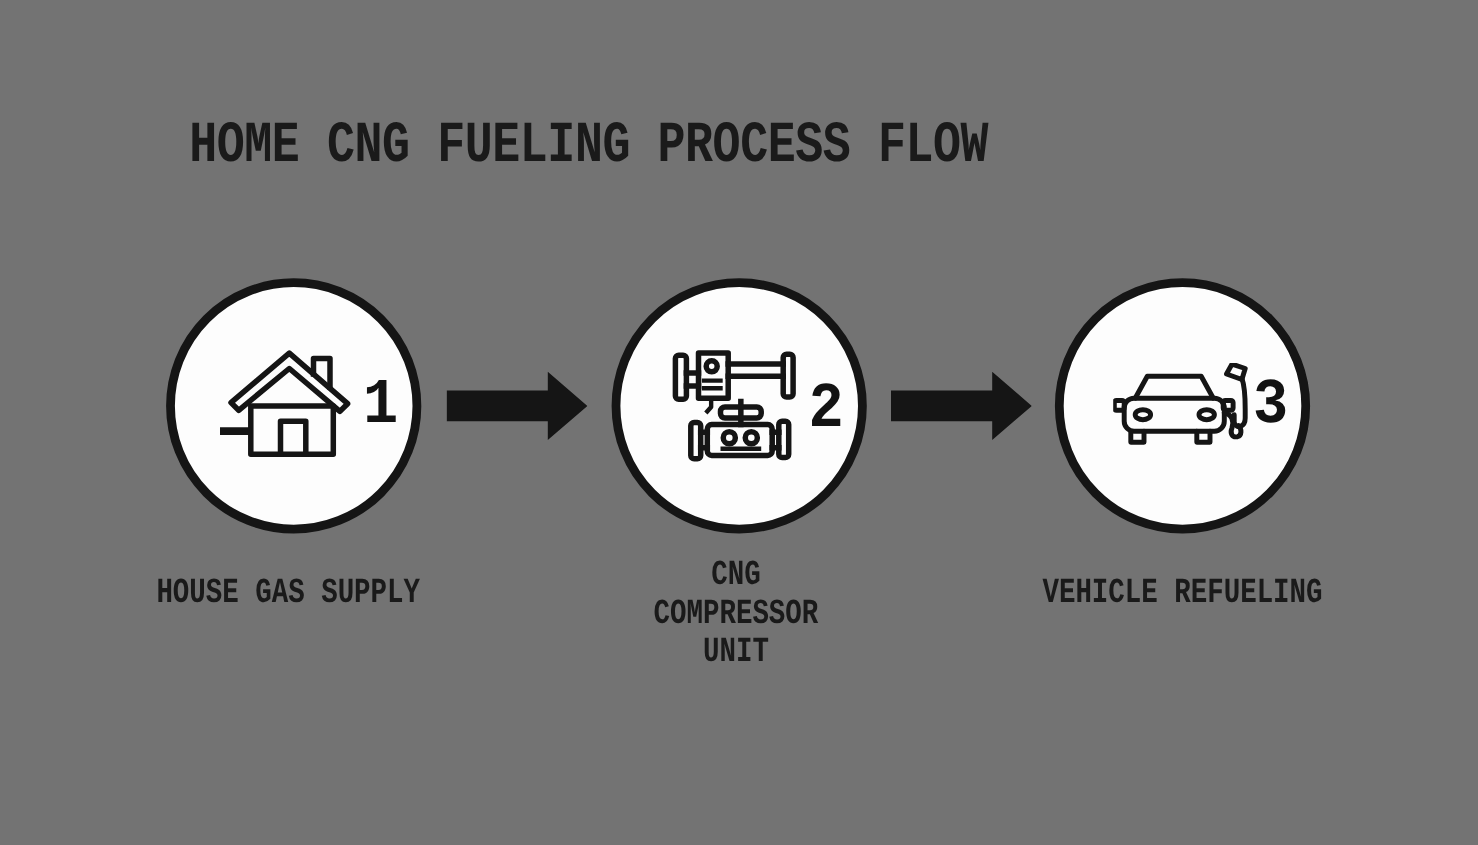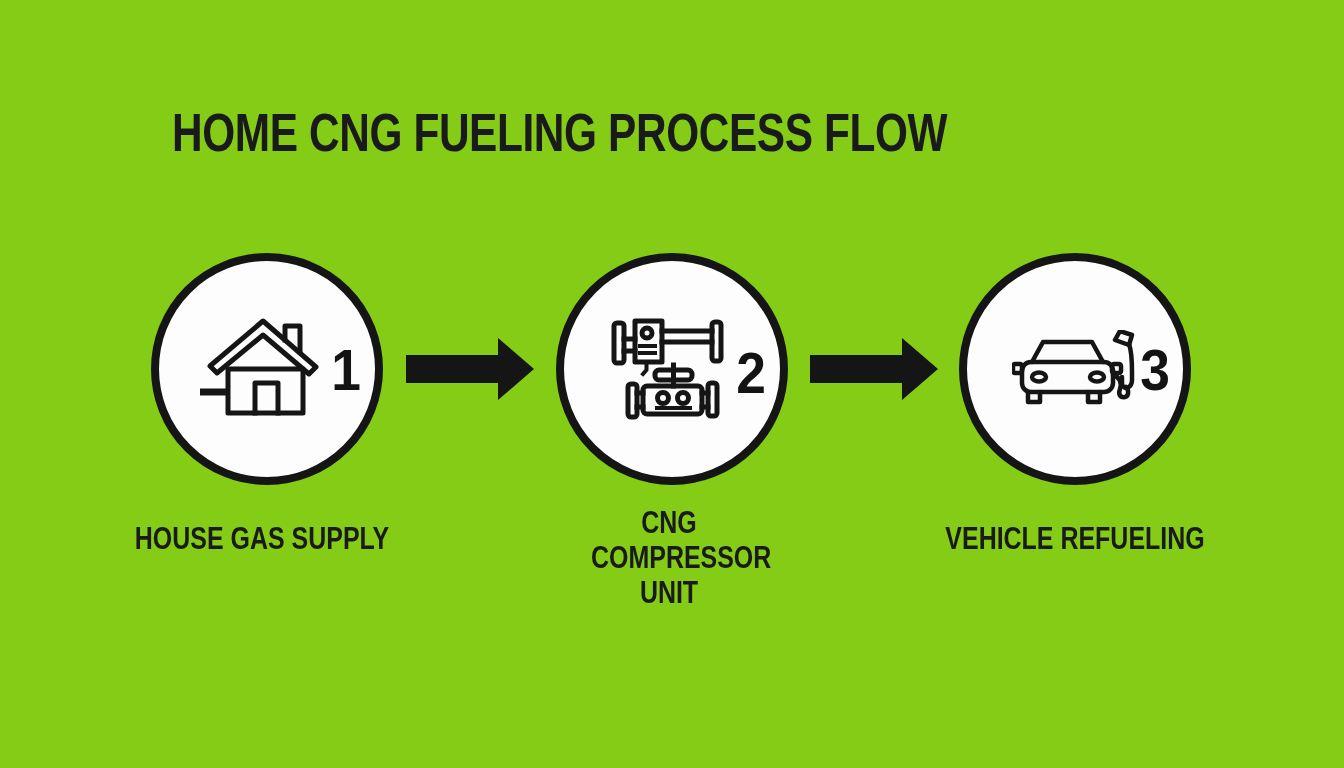--- a/index.html
+++ b/index.html
@@ -1,21 +1,21 @@
 <!DOCTYPE html>
 <html><head>
 <meta charset="utf-8">
 <style>
   html,body { margin:0; padding:0; }
   .canvas {
     position:relative;
     width:1344px; height:768px;
-    background:#84cc16;
+    background:#737373;
     overflow:hidden;
-    font-family:Liberation Sans, sans-serif;
+    font-family:Liberation Mono, monospace;
     color:#151515;
   }
   .title {
     position:absolute; left:172px; top:106px;
     font-size:53px; font-weight:bold; letter-spacing:-0.5px;
     white-space:nowrap; line-height:1;
     transform:scaleX(0.80); transform-origin:left top;
     color:#1a1a1a;
   }
   .step-circle {

